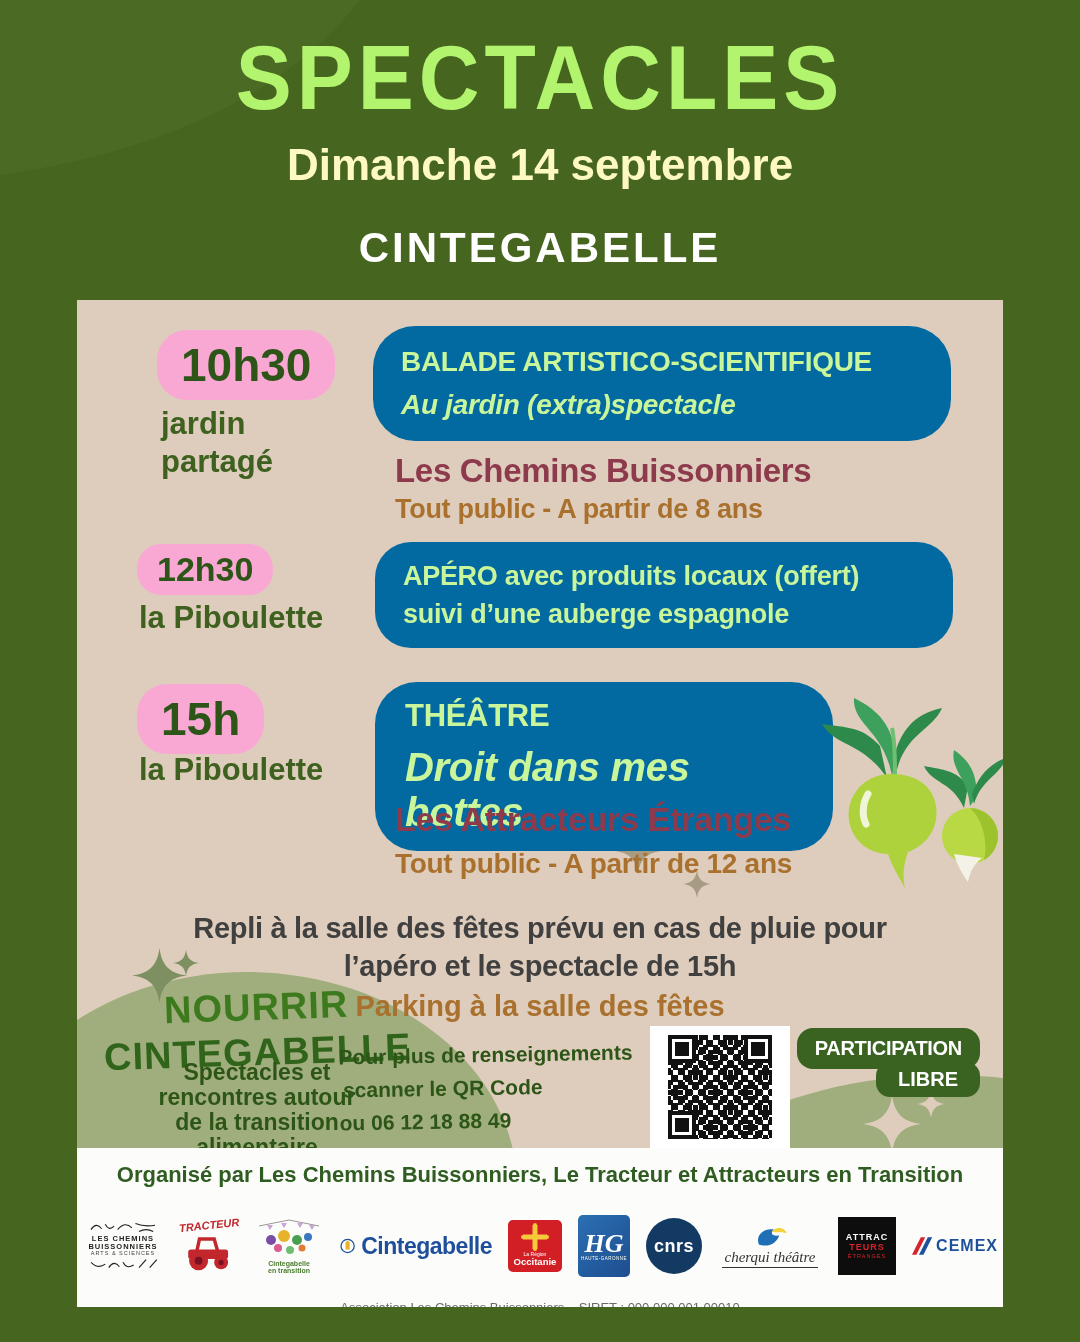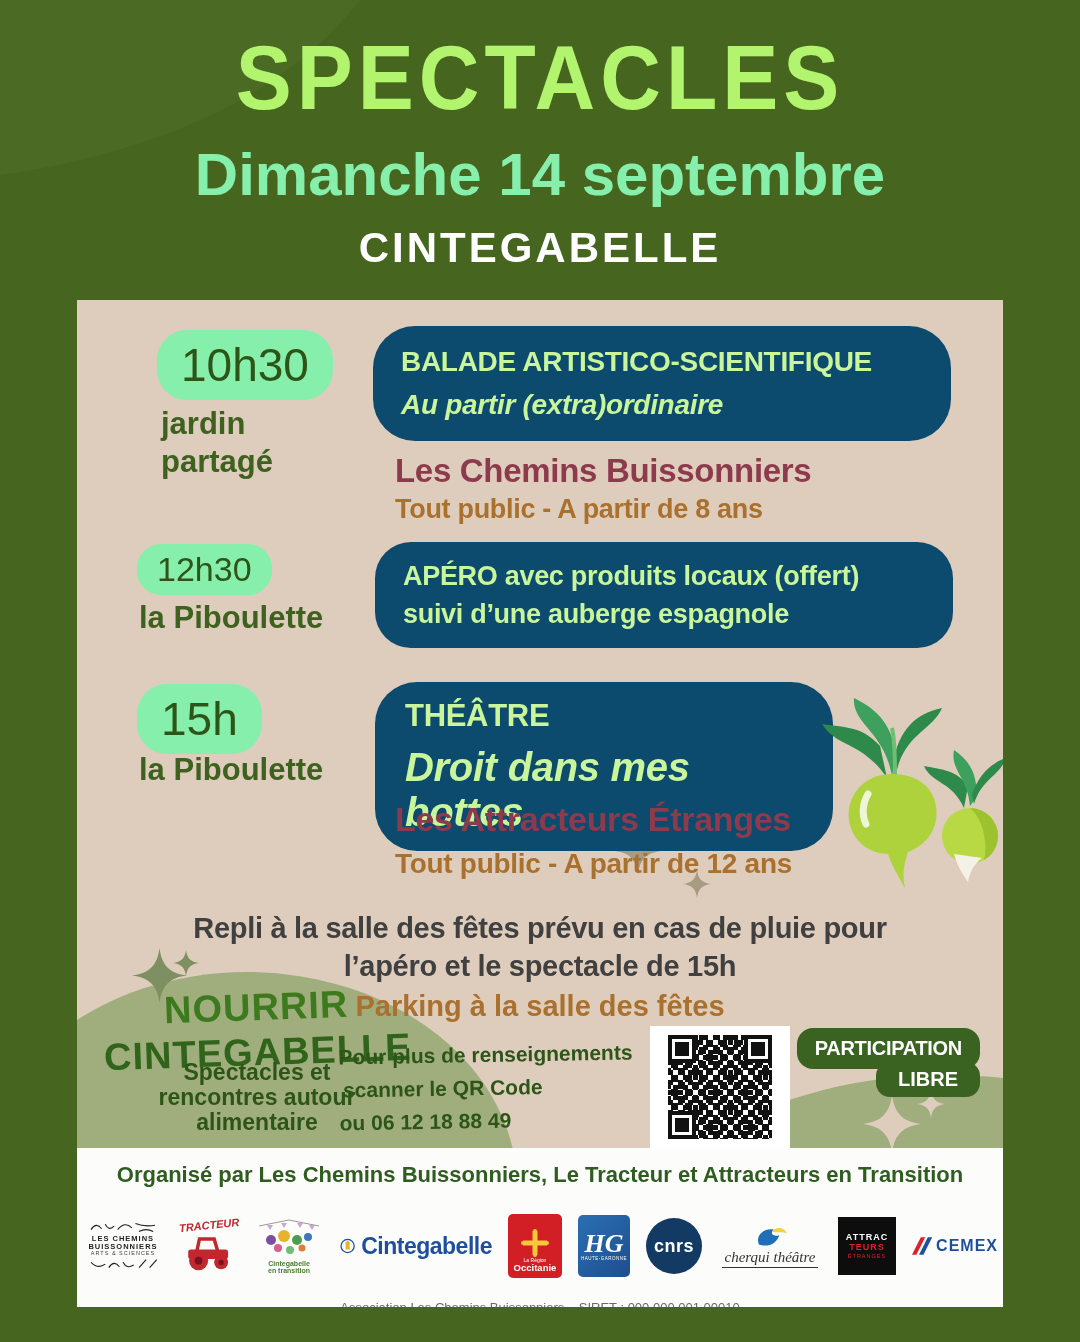--- a/index.html
+++ b/index.html
@@ -3,31 +3,31 @@
 <meta charset="utf-8">
 <style>
   html,body{margin:0;padding:0;background:#46661f;}
   .poster{position:relative;width:1080px;height:1342px;background:#46661f;overflow:hidden;
           font-family:"Liberation Sans",sans-serif;}
   .abs{position:absolute;}
   .ctr{left:0;width:100%;text-align:center;}
 
   
   .title{top:30px;font-size:84px;font-weight:800;color:#b2f46e;letter-spacing:5px;transform:scaleY(1.08);}
-  .date{top:140px;font-size:60px;font-weight:700;color:#86efac;}
+  .date{top:140px;font-size:44px;font-weight:700;color:#fef9c3;}
   .city{top:224px;font-size:42px;font-weight:700;color:#ffffff;letter-spacing:3px;}
 
   
   .panel{left:77px;top:300px;width:926px;height:848px;background:#decdbc;overflow:hidden;}
 
-  .pill{display:inline-block;background:#86efac;color:#2d5517;font-weight:400;border-radius:30px;}
+  .pill{display:inline-block;background:#f9a8d4;color:#2d5517;font-weight:700;border-radius:30px;}
   .pill-big{font-size:46px;padding:8px 24px;}
   .pill-mid{font-size:34px;padding:6px 20px;border-radius:24px;}
   .place{font-size:31px;font-weight:700;color:#3f611f;}
-  .card{background:#0c4a6e;border-radius:42px;box-sizing:border-box;color:#c9f59b;}
+  .card{background:#0369a1;border-radius:42px;box-sizing:border-box;color:#c9f59b;}
   .cardline1{font-size:28px;font-weight:800;letter-spacing:-0.3px;}
   .cardline2{font-size:28px;font-weight:800;font-style:italic;margin-top:11px;letter-spacing:-0.3px;}
   .company{font-size:33px;font-weight:800;color:#8e3a4d;letter-spacing:-0.3px;}
   .audience{font-size:27px;font-weight:700;color:#a9712d;letter-spacing:-0.3px;}
 
   .rain{font-size:29px;font-weight:800;color:#404040;letter-spacing:-0.3px;}
   .parking{font-size:29px;font-weight:800;color:#a9712d;}
 
   .blob{background:#a0ae7e;border-radius:50%;}
   .brandname{font-size:38px;font-weight:800;color:#3d7a1e;letter-spacing:1px;}
@@ -58,21 +58,21 @@
          justify-content:center;gap:16px;}
   .logo{display:flex;flex-direction:column;align-items:center;justify-content:center;line-height:1.05;}
   .legal{position:absolute;bottom:-8px;left:0;width:100%;text-align:center;font-size:13px;color:#6a6a6a;}
 
   .lgc-txt{font-size:7.5px;font-weight:700;color:#222;letter-spacing:1px;text-align:center;}
   .lgc-sub{font-size:5.5px;color:#444;letter-spacing:1px;}
   .trac-txt{font-size:11px;font-weight:800;font-style:italic;color:#c1272d;transform:rotate(-6deg);}
   .trans-txt{font-size:7px;font-weight:700;color:#4a7c2f;text-align:center;}
   .cint-row{flex-direction:row;gap:6px;}
   .cint-txt{font-size:23px;font-weight:800;color:#1e4f9c;letter-spacing:-0.5px;}
-  .occ{width:54px;height:64px;background:#d21f26;border-radius:5px;display:flex;flex-direction:column;
+  .occ{width:54px;height:52px;background:#d21f26;border-radius:5px;display:flex;flex-direction:column;
        align-items:center;justify-content:flex-end;padding-bottom:5px;box-sizing:border-box;}
   .occ-reg{font-size:5px;color:#fff;}
   .occ-txt{font-size:9.5px;font-weight:700;color:#fff;}
   .hg{width:52px;height:62px;background:linear-gradient(135deg,#2b6fb3,#1d4e8f);border-radius:5px;
       display:flex;flex-direction:column;align-items:center;justify-content:center;}
   .hg-txt{font-family:"Liberation Serif",serif;font-style:italic;font-weight:700;font-size:26px;color:#fff;}
   .hg-sub{font-size:4.5px;color:#ffe;letter-spacing:0.5px;}
   .cnrs{width:56px;height:56px;border-radius:50%;background:#123a63;display:flex;align-items:center;justify-content:center;}
   .cnrs-txt{font-size:18px;font-weight:800;color:#fff;letter-spacing:0.5px;}
   .cherqui-txt{font-family:"Liberation Serif",serif;font-style:italic;font-size:15px;color:#333;}
@@ -141,21 +141,21 @@
         </svg>
     </div>
 
     <div class="abs" style="left:80px;top:30px;">
       <span class="pill pill-big">10h30</span>
     </div>
     <div class="abs place" style="left:84px;top:106px;">jardin</div>
     <div class="abs place" style="left:84px;top:144px;">partagé</div>
     <div class="abs card" style="left:296px;top:26px;width:578px;padding:20px 28px;">
       <div class="cardline1">BALADE ARTISTICO-SCIENTIFIQUE</div>
-      <div class="cardline2">Au partir (extra)ordinaire</div>
+      <div class="cardline2">Au jardin (extra)spectacle</div>
     </div>
     <div class="abs company" style="left:318px;top:152px;">Les Chemins Buissonniers</div>
     <div class="abs audience" style="left:318px;top:194px;">Tout public - A partir de 8 ans</div>
 
     <div class="abs" style="left:60px;top:244px;">
       <span class="pill pill-mid">12h30</span>
     </div>
     <div class="abs place" style="left:62px;top:300px;">la Piboulette</div>
     <div class="abs card" style="left:298px;top:242px;width:578px;padding:16px 28px;border-radius:36px;">
       <div class="cardline1" style="font-size:27px;line-height:36px;">APÉRO avec produits locaux (offert)</div>
@@ -196,20 +196,21 @@
     <div class="abs ctr rain" style="top:650px;">l’apéro et le spectacle de 15h</div>
     <div class="abs ctr parking" style="top:690px;">Parking à la salle des fêtes</div>
 
     <div class="abs" style="left:20px;top:686px;width:320px;text-align:center;transform:rotate(-2deg);">
       <div class="brandname">NOURRIR</div>
       <div class="brandname" style="color:#30641a;margin-top:2px;">CINTEGABELLE</div>
     </div>
     <div class="abs" style="left:20px;top:760px;width:320px;text-align:center;">
       <div class="branddesc">Spectacles et</div>
       <div class="branddesc">rencontres autour</div>
+      <div class="branddesc">de la transition</div>
       <div class="branddesc">alimentaire</div>
     </div>
 
     <div class="abs contact" style="left:262px;top:738px;">
       <div>Pour plus de renseignements</div>
       <div style="margin-left:4px;">scanner le QR Code</div>
       <div>ou 06 12 18 88 49</div>
     </div>
 
     <div class="abs qrbox">

